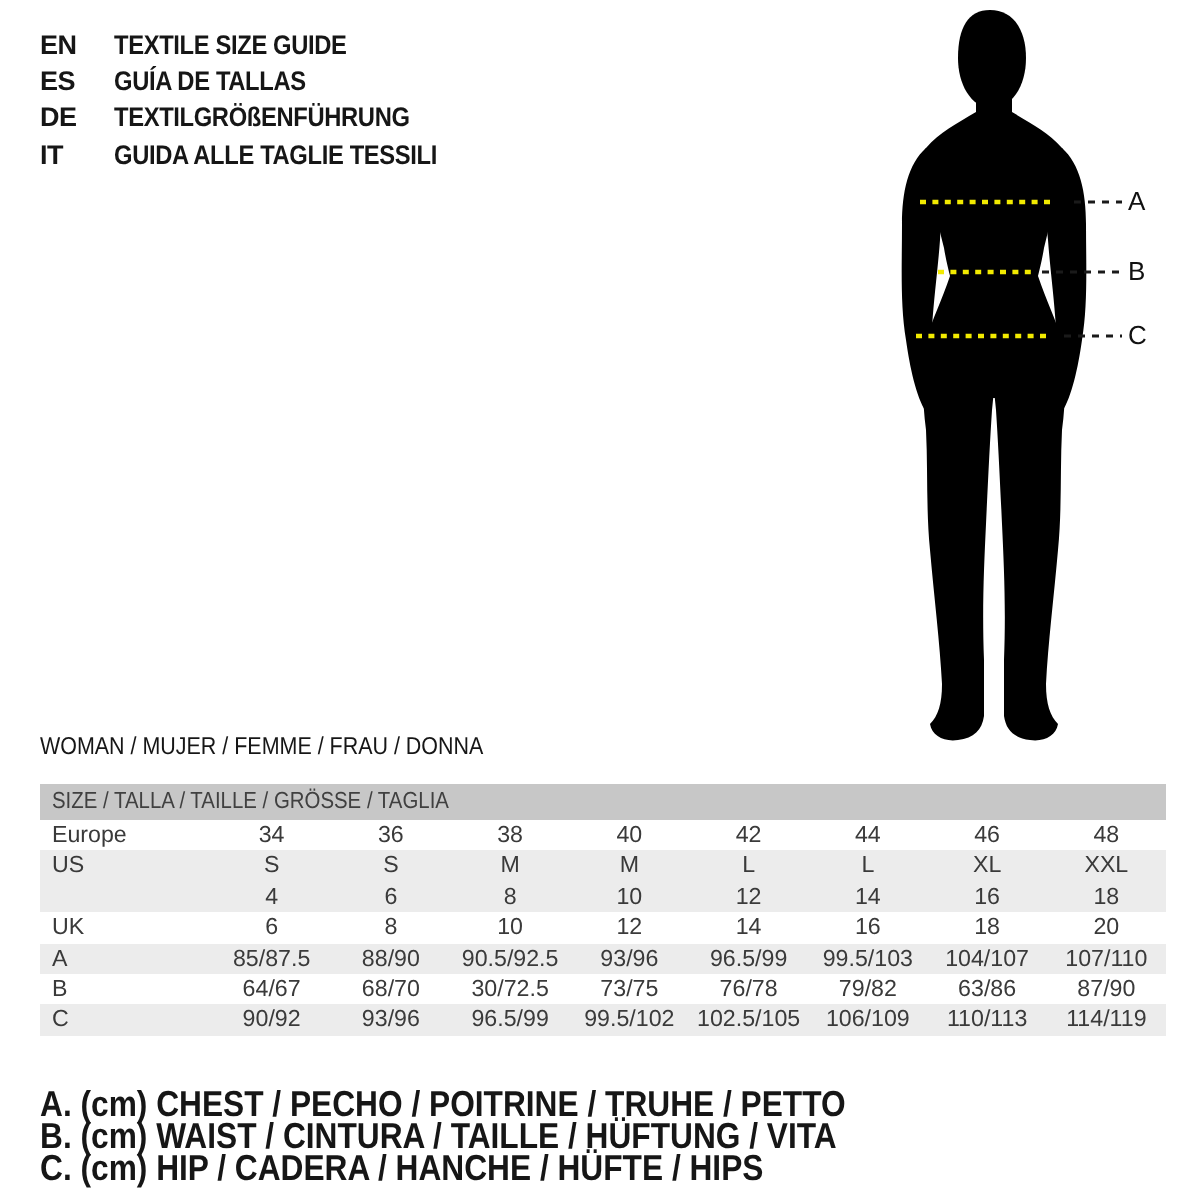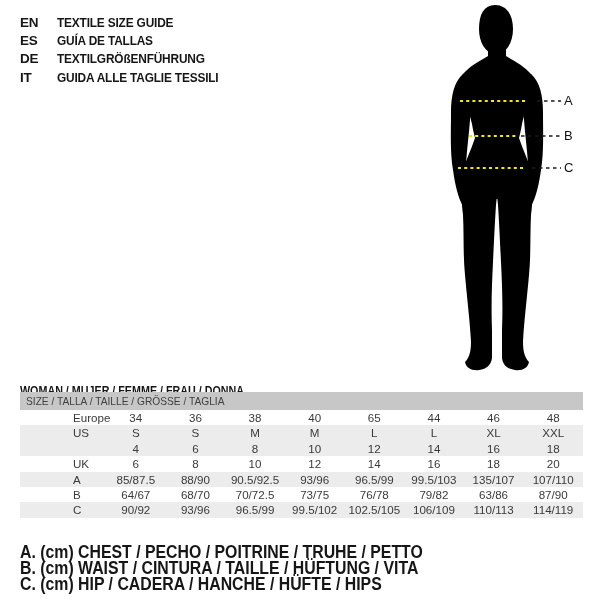--- a/index.html
+++ b/index.html
@@ -16,30 +16,30 @@
   .lang-code { width:37px; flex:0 0 37px; }
 
   
   .figure { position:absolute; left:420px; top:0; width:175px; height:380px; }
   .figure svg { display:block; width:175px; height:380px; }
   .fig-marker { position:absolute; left:564px; width:16px; font-size:13px; color:#111;
                 line-height:14px; }
   .fig-marker.m-a { top:94px; } .fig-marker.m-b { top:129px; } .fig-marker.m-c { top:161px; }
 
   
-  .section-title { position:absolute; left:20px; top:384px; font-size:12.2px; font-weight:bold;
+  .section-title { position:absolute; left:20px; top:366px; font-size:12.2px; font-weight:normal;
                    color:#161616; }
 
   
   .size-table { position:absolute; left:20px; top:392px; width:563px; font-size:11.6px;
                 color:#3a3a3a; }
   .thead { height:18px; line-height:18px; background:#c7c7c7; color:#404040; padding-left:6px; }
   .trow { display:grid; grid-template-columns:86px repeat(8, 1fr); height:15.4px;
           line-height:15.4px; background:#ffffff; }
-  .trow .label { padding-left:6px; text-align:left;margin-left:47px; }
+  .trow .label { padding-left:6px; text-align:left; }
   .trow .cell { text-align:center; }
 
   
   .legend { position:absolute; left:20px; top:544px; font-size:18px; font-weight:bold;
             color:#161616; }
   .legend-row { height:16px; line-height:16px; }
 </style>
 </head>
 <body>
 
@@ -104,21 +104,21 @@
     <div class="thead" style="background: rgb(199, 199, 199);">
       <span class="cond">SIZE / TALLA / TAILLE / GRÖSSE / TAGLIA</span>
     </div>
     <div>
         <div class="trow">
       <div class="label">Europe</div>
     <div class="cell">34</div>
           <div class="cell">36</div>
           <div class="cell">38</div>
           <div class="cell">40</div>
-          <div class="cell">65</div>
+          <div class="cell">42</div>
           <div class="cell">44</div>
           <div class="cell">46</div>
           <div class="cell">48</div>
         </div>
         <div class="trow" style="background: rgb(236, 236, 236);">
       <div class="label">US</div>
     <div class="cell">S</div>
           <div class="cell">S</div>
           <div class="cell">M</div>
           <div class="cell">M</div>
@@ -150,28 +150,28 @@
           <div class="cell">20</div>
         </div>
         <div class="trow" style="background: rgb(236, 236, 236);">
       <div class="label">A</div>
     <div class="cell">85/87.5</div>
           <div class="cell">88/90</div>
           <div class="cell">90.5/92.5</div>
           <div class="cell">93/96</div>
           <div class="cell">96.5/99</div>
           <div class="cell">99.5/103</div>
-          <div class="cell">135/107</div>
+          <div class="cell">104/107</div>
           <div class="cell">107/110</div>
         </div>
         <div class="trow">
       <div class="label">B</div>
     <div class="cell">64/67</div>
           <div class="cell">68/70</div>
-          <div class="cell">70/72.5</div>
+          <div class="cell">30/72.5</div>
           <div class="cell">73/75</div>
           <div class="cell">76/78</div>
           <div class="cell">79/82</div>
           <div class="cell">63/86</div>
           <div class="cell">87/90</div>
         </div>
         <div class="trow" style="background: rgb(236, 236, 236);">
       <div class="label">C</div>
     <div class="cell">90/92</div>
           <div class="cell">93/96</div>

